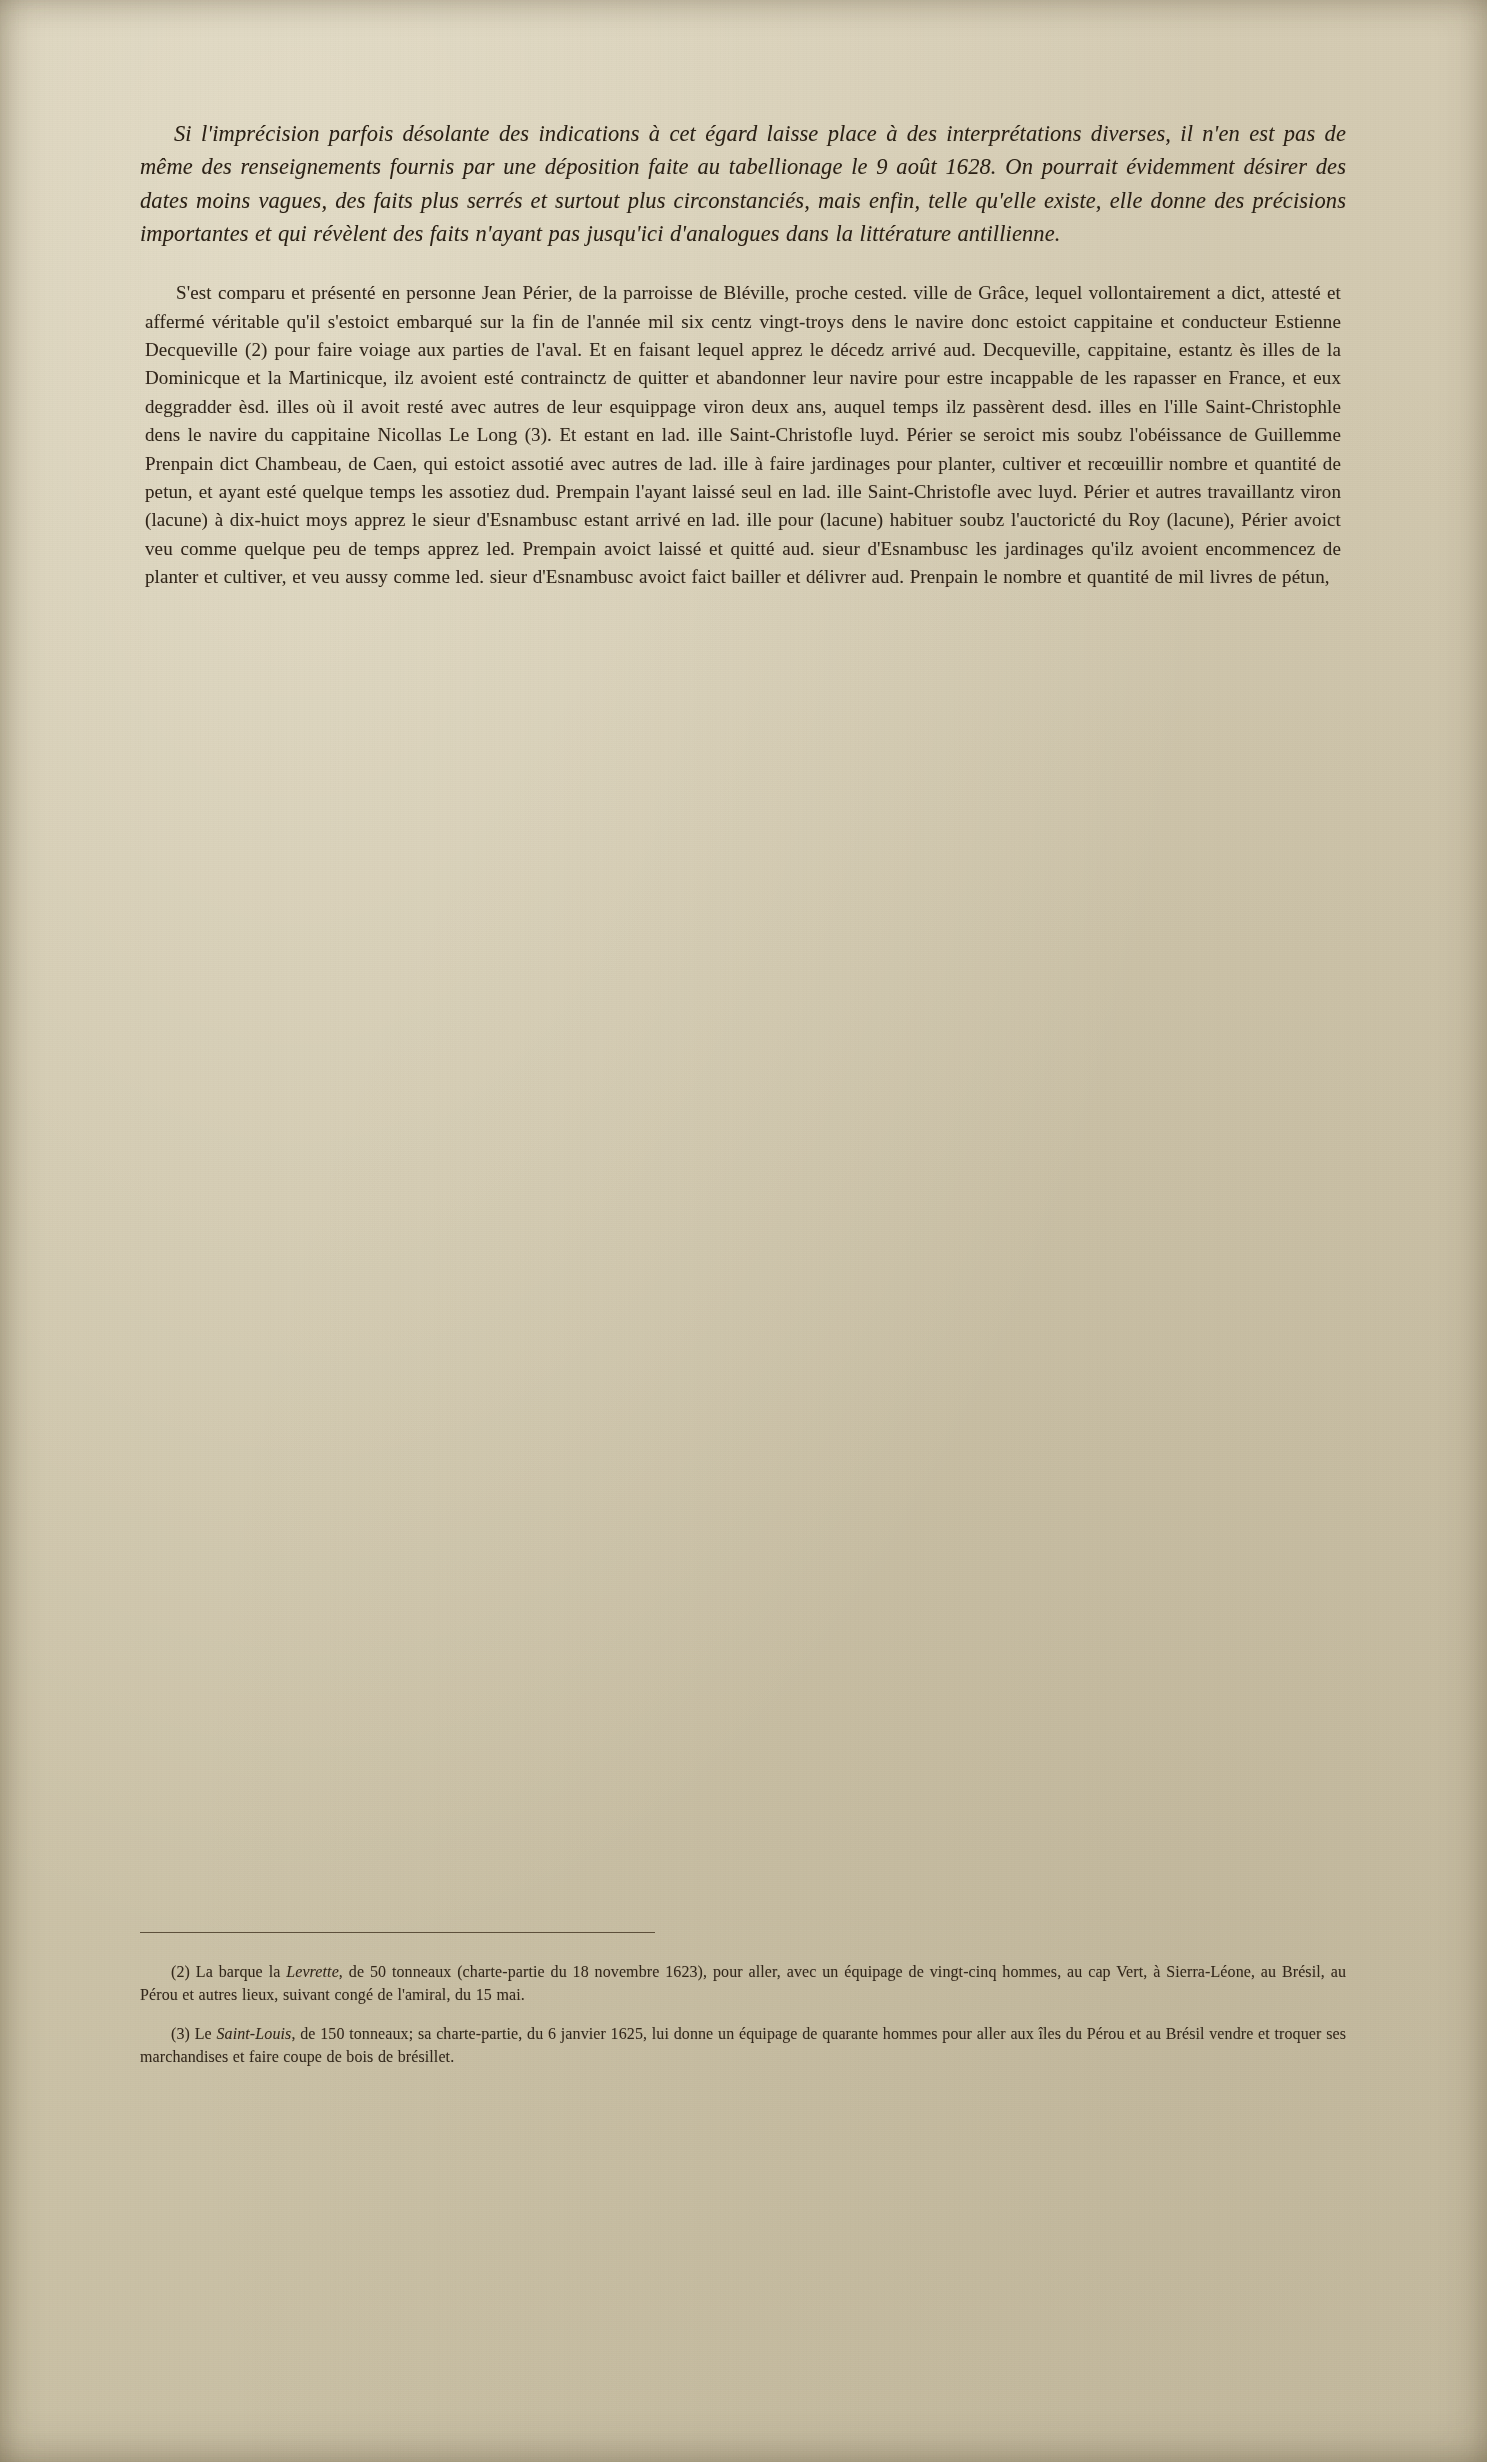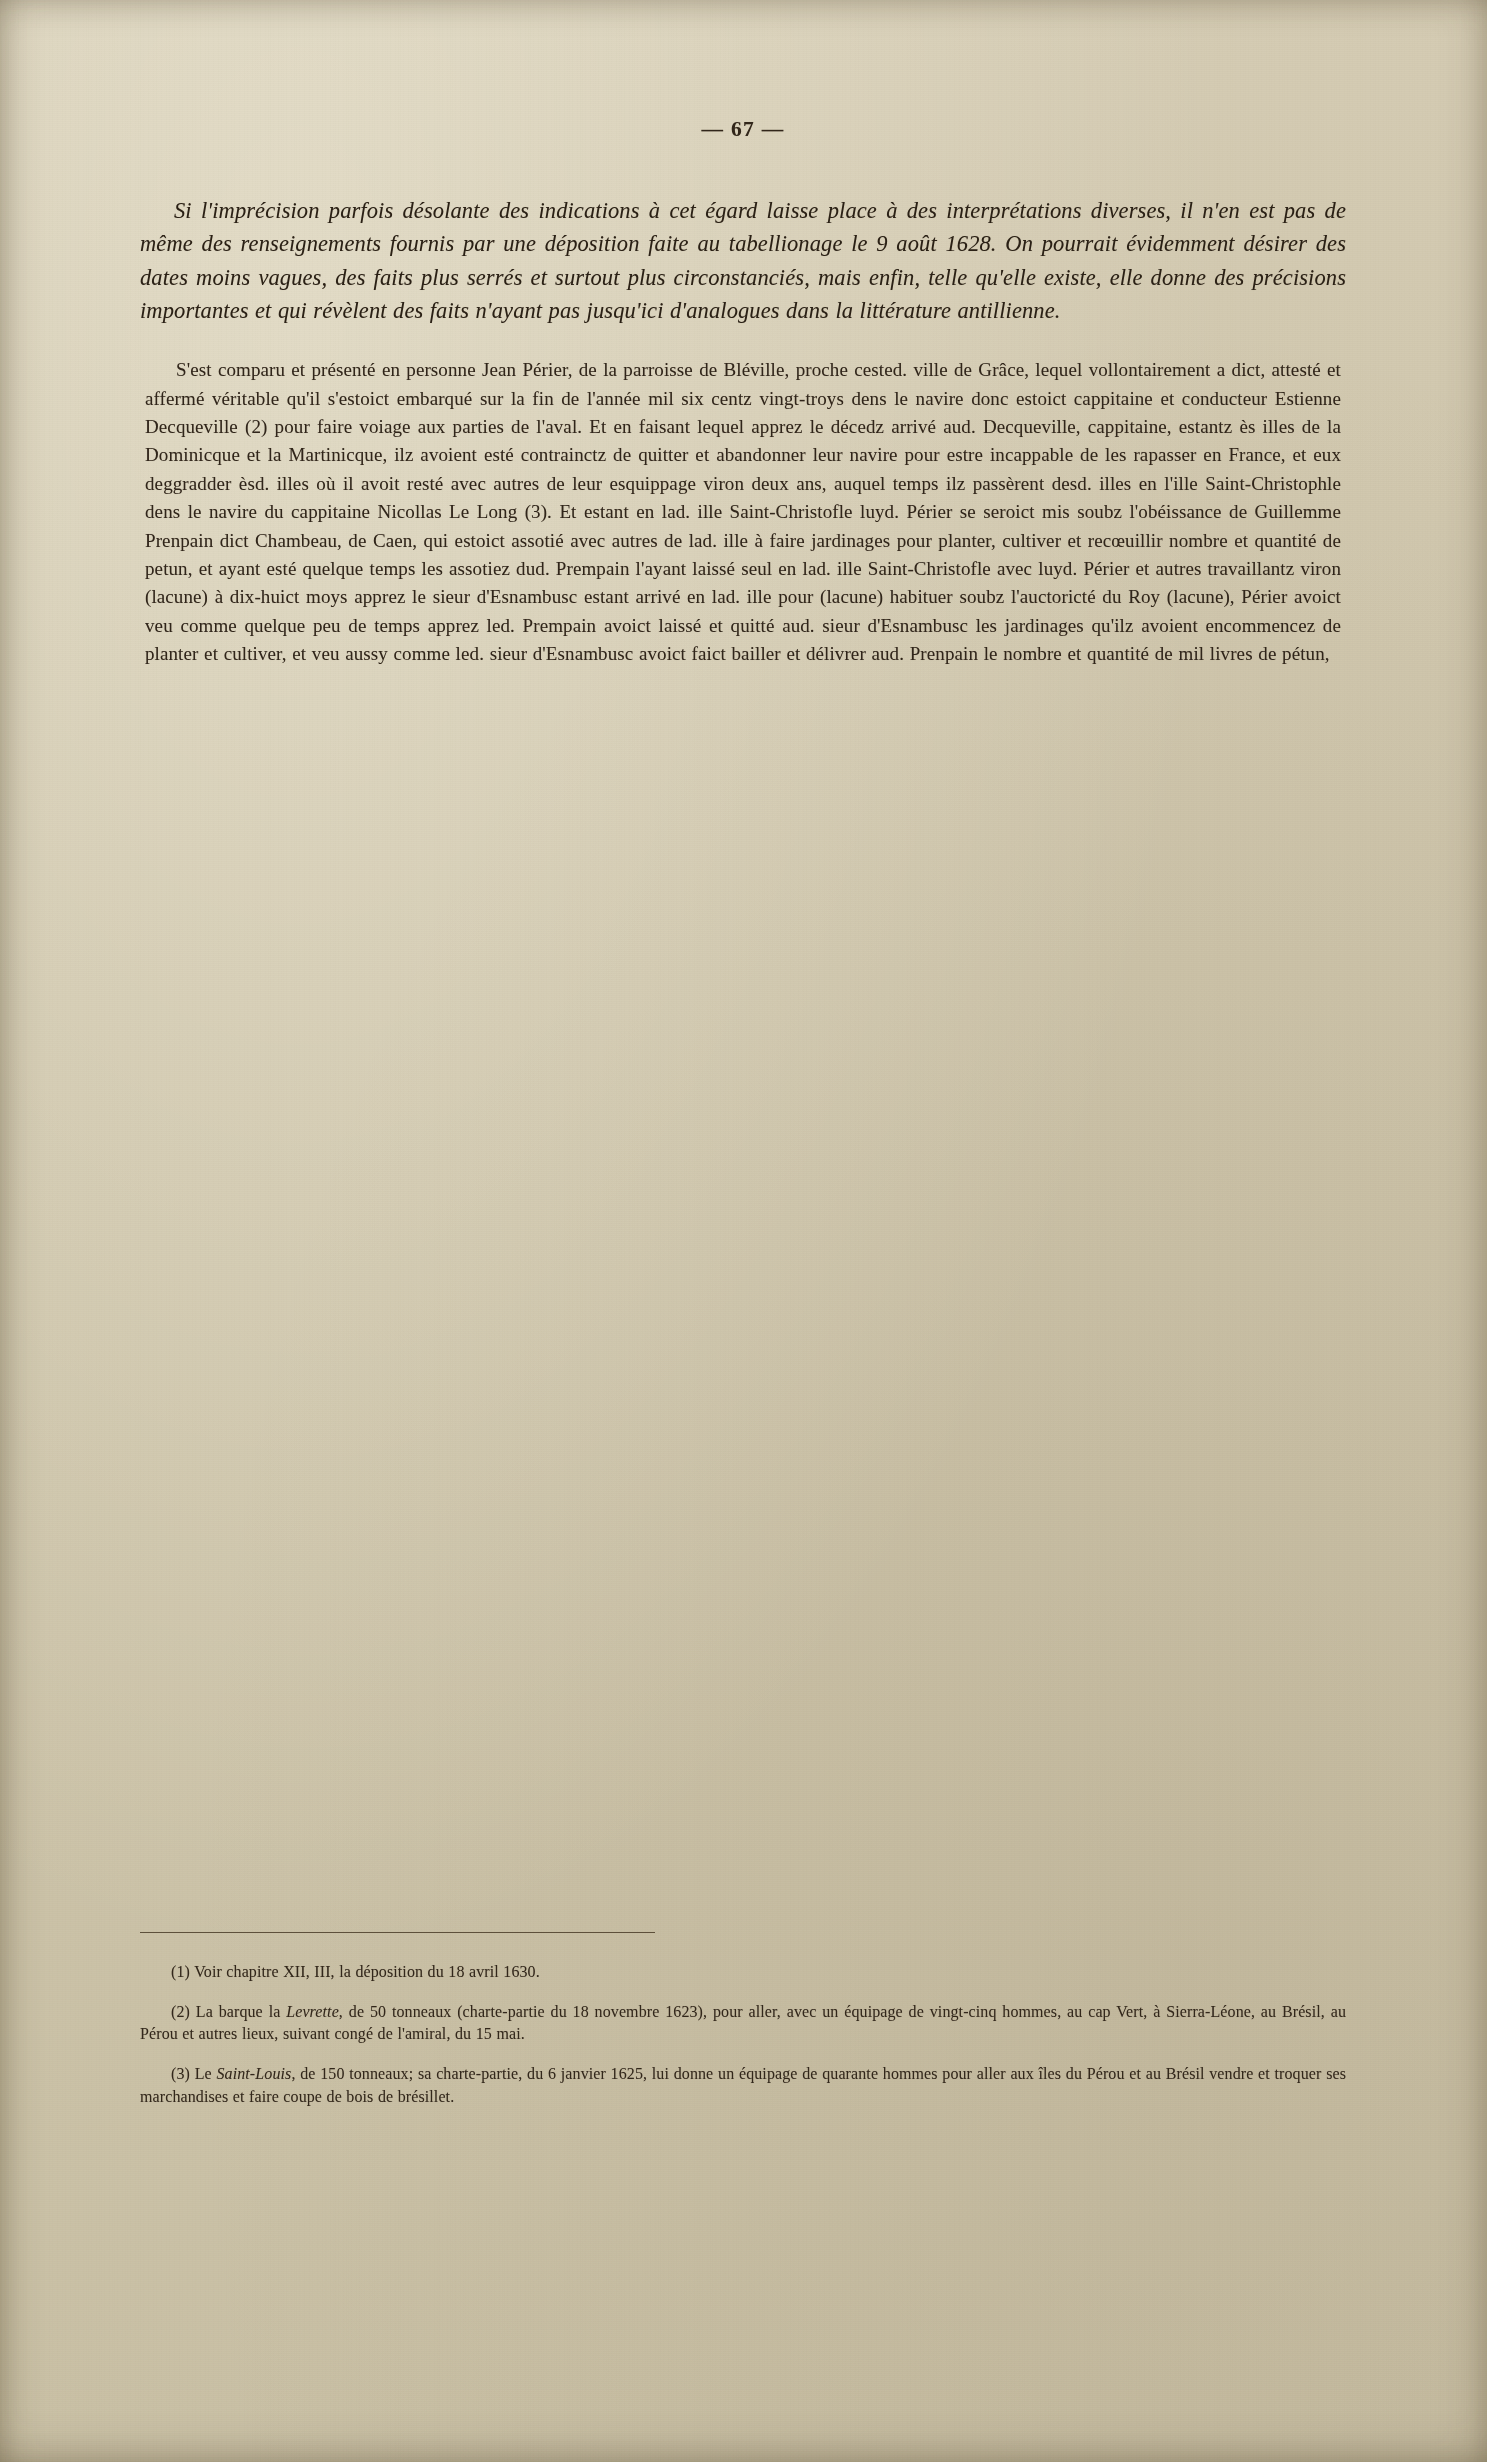--- a/index.html
+++ b/index.html
@@ -129,37 +129,32 @@
 </style>
 </head>
 <body>
 
 <div class="page">
   <div class="grain"></div>
   <div class="edge-shadow"></div>
 
   <div class="content">
 
-    <div class="folio">— 67 —</div>
 
     <div class="body-large">
       <p class="indent">Si l'imprécision parfois désolante des indications à cet égard laisse place à des interprétations diverses, il n'en est pas de même des renseignements fournis par une déposition faite au tabellionage le 9 août 1628. On pourrait évidemment désirer des dates moins vagues, des faits plus serrés et surtout plus circonstanciés, mais enfin, telle qu'elle existe, elle donne des précisions importantes et qui révèlent des faits n'ayant pas jusqu'ici d'analogues dans la littérature antillienne.</p>
     </div>
 
     <div class="quote">
       <p>S'est comparu et présenté en personne Jean Périer, de la parroisse de Bléville, proche cested. ville de Grâce, lequel vollontairement a dict, attesté et affermé véritable qu'il s'estoict embarqué sur la fin de l'année mil six centz vingt-troys dens le navire donc estoict cappitaine et conducteur Estienne Decqueville (2) pour faire voiage aux parties de l'aval. Et en faisant lequel apprez le décedz arrivé aud. Decqueville, cappitaine, estantz ès illes de la Dominicque et la Martinicque, ilz avoient esté contrainctz de quitter et abandonner leur navire pour estre incappable de les rapasser en France, et eux deggradder èsd. illes où il avoit resté avec autres de leur esquippage viron deux ans, auquel temps ilz passèrent desd. illes en l'ille Saint-Christophle dens le navire du cappitaine Nicollas Le Long (3). Et estant en lad. ille Saint-Christofle luyd. Périer se seroict mis soubz l'obéissance de Guillemme Prenpain dict Chambeau, de Caen, qui estoict assotié avec autres de lad. ille à faire jardinages pour planter, cultiver et recœuillir nombre et quantité de petun, et ayant esté quelque temps les assotiez dud. Prempain l'ayant laissé seul en lad. ille Saint-Christofle avec luyd. Périer et autres travaillantz viron (lacune) à dix-huict moys apprez le sieur d'Esnambusc estant arrivé en lad. ille pour (lacune) habituer soubz l'auctoricté du Roy (lacune), Périer avoict veu comme quelque peu de temps apprez led. Prempain avoict laissé et quitté aud. sieur d'Esnambusc les jardinages qu'ilz avoient encommencez de planter et cultiver, et veu aussy comme led. sieur d'Esnambusc avoict faict bailler et délivrer aud. Prenpain le nombre et quantité de mil livres de pétun,</p>
     </div>
 
     <div class="rule"></div>
 
     <div class="notes">
-      <p>
-        <span>(1)</span>
-        <span>Voir chapitre XII, III, la déposition du 18 avril 1630.</span>
-      </p>
       <p>
         <span>(2)</span>
         <span>La barque la </span><em>Levrette</em><span>, de 50 tonneaux (charte-partie du 18 novembre 1623), pour aller, avec un équipage de vingt-cinq hommes, au cap Vert, à Sierra-Léone, au Brésil, au Pérou et autres lieux, suivant congé de l'amiral, du 15 mai.</span>
       </p>
       <p>
         <span>(3)</span>
         <span>Le </span><em>Saint-Louis</em><span>, de 150 tonneaux; sa charte-partie, du 6 janvier 1625, lui donne un équipage de quarante hommes pour aller aux îles du Pérou et au Brésil vendre et troquer ses marchandises et faire coupe de bois de brésillet.</span>
       </p>
     </div>
 

